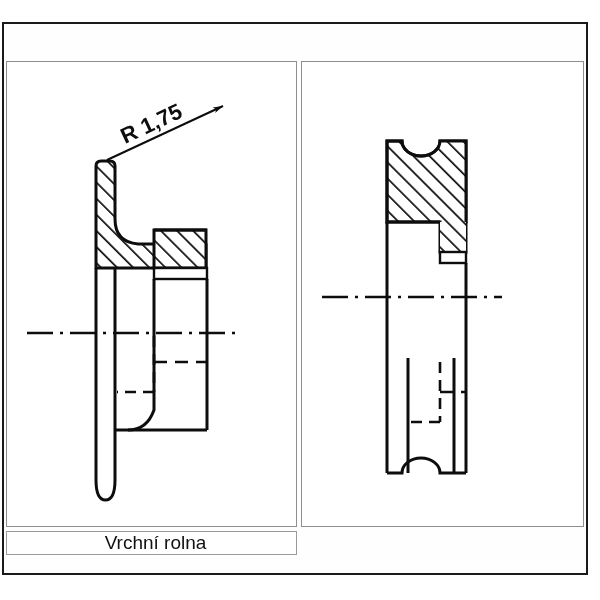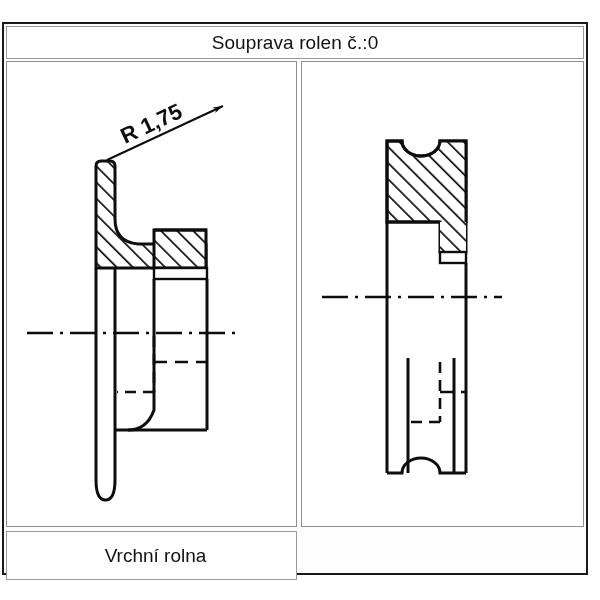--- a/index.html
+++ b/index.html
@@ -52,21 +52,21 @@
     box-sizing: border-box;
     background: #ffffff;
     overflow: hidden;
   }
   #cell-left  { left: 6px;   width: 291px; }
   #cell-right { left: 301px; width: 283px; }
 
   .label-cell {
     position: absolute;
     top: 531px;
-    height: 49px;
+    height: 24px;
     border: 1px solid #9a9a9a;
     box-sizing: border-box;
     background: #ffffff;
     display: flex;
     align-items: center;
     justify-content: center;
     padding-left: 8px;
   }
   #label-left  { left: 6px;   width: 291px; }
   #label-right { left: 301px; width: 283px; }
@@ -87,23 +87,20 @@
     font-family: "Liberation Sans", sans-serif;
   }
 </style>
 </head>
 <body>
 
 <div id="root">
 
   <div class="frame"></div>
 
-  <div class="title-cell">
-    <span class="title-text">Souprava rolen č.:0</span>
-  </div>
 
   <div class="draw-cell" id="cell-left">
     <svg class="svg-layer" width="291" height="466" viewBox="0 0 291 466">
       <defs>
         <pattern id="hatchL" width="11.4" height="11.4" patternUnits="userSpaceOnUse" patternTransform="rotate(-45)">
           <rect width="11.4" height="11.4" fill="#ffffff"></rect>
           <line x1="0" y1="0" x2="0" y2="11.4" stroke="#0d0d0d" stroke-width="3.4"></line>
         </pattern>
         <marker id="arrowL" markerWidth="12" markerHeight="12" refX="10" refY="4" orient="auto" markerUnits="userSpaceOnUse">
           <path d="M10,4 L0,1 L2.5,4 L0,7 Z" fill="#0d0d0d"></path>

